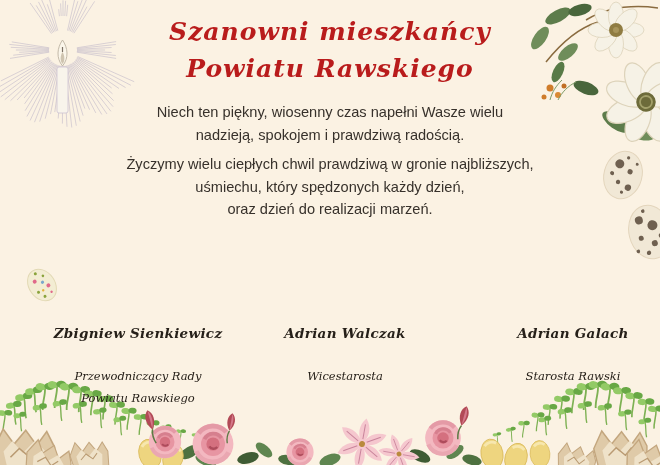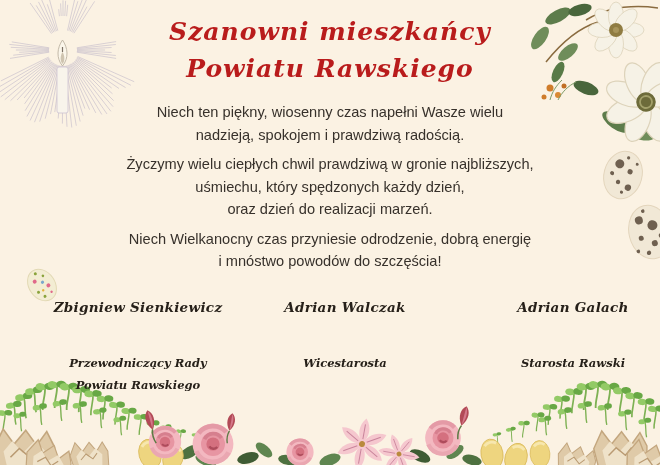--- a/index.html
+++ b/index.html
@@ -19,25 +19,25 @@
     font-family:"DejaVu Serif", serif; font-style:italic; font-weight:700;
     font-size:25px; letter-spacing:1px; line-height:37px; color:#b91c1c;
   }
   .message {
     position:absolute; top:101px; left:40px; width:580px;
     text-align:center; font-size:14.6px; line-height:22.5px; color:#37312B;
   }
   .message .para { margin-bottom:7px; }
 
   .sig {
-    position:absolute; top:298px; text-align:center;
+    position:absolute; top:324px; text-align:center;
     font-family:"DejaVu Serif", serif; font-style:italic; color:#262019;
   }
   .sig .name { font-size:13.5px; font-weight:700; letter-spacing:.3px; line-height:18px; }
-  .sig .role { margin-top:36px; font-size:11.5px; font-weight:700; line-height:22px; }
+  .sig .role { margin-top:23px; font-size:11.5px; font-weight:400; line-height:22px; }
   .sig-1 { left:38px;  width:200px; }
   .sig-2 { left:255px; width:180px; }
   .sig-3 { left:478px; width:190px; }
 </style>
 </head>
 <body>
 
 <svg class="deco" style="left:0;top:0" width="160" height="170" viewBox="0 0 160 170">
   <g id="rays-group" stroke="#B3ABC3" stroke-width="0.6" opacity="0.8">
       <line x1="51.5" y1="33.6" x2="30.1" y2="3.0"></line>
@@ -588,24 +588,20 @@
   <div class="message">
     <div class="para">
       <div>Niech ten piękny, wiosenny czas napełni Wasze wielu</div>
       <div>nadzieją, spokojem i prawdziwą radością.</div>
     </div>
     <div class="para">
       <div>Życzymy wielu ciepłych chwil prawdziwą w gronie najbliższych,</div>
       <div>uśmiechu, który spędzonych każdy dzień,</div>
       <div>oraz dzień do realizacji marzeń.</div>
     </div>
-    <div class="para">
-      <div>Niech Wielkanocny czas przyniesie odrodzenie, dobrą energię</div>
-      <div>i mnóstwo powodów do szczęścia!</div>
-    </div>
   </div>
 
   <div class="sig sig-1">
     <div class="name">Zbigniew Sienkiewicz</div>
     <div class="role">
       <div>Przewodniczący Rady</div>
       <div>Powiatu Rawskiego</div>
     </div>
   </div>
   <div class="sig sig-2">

